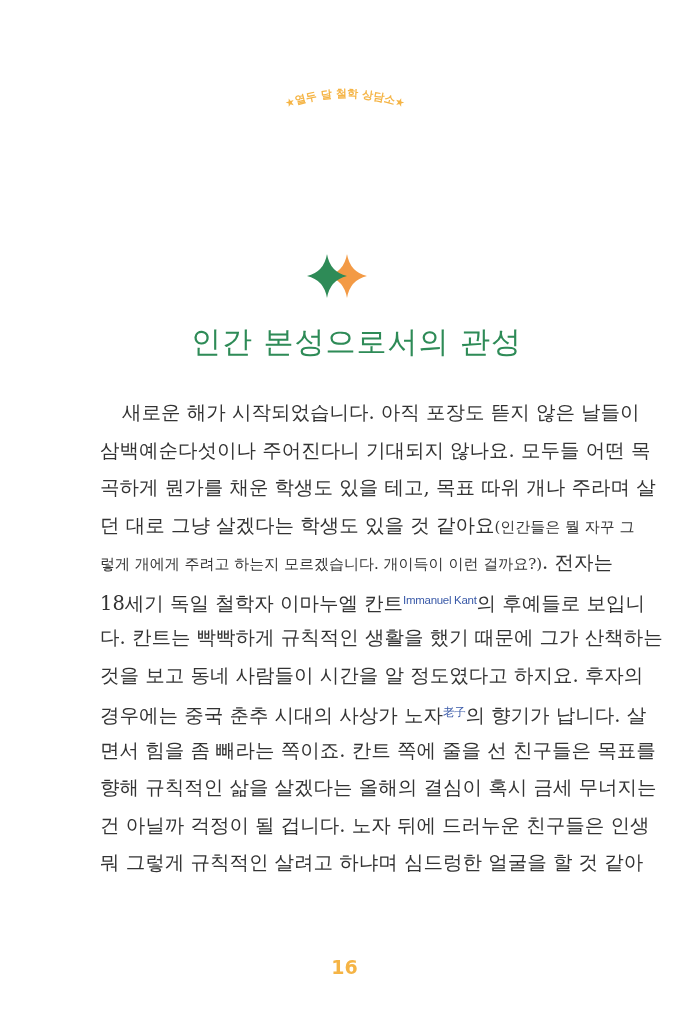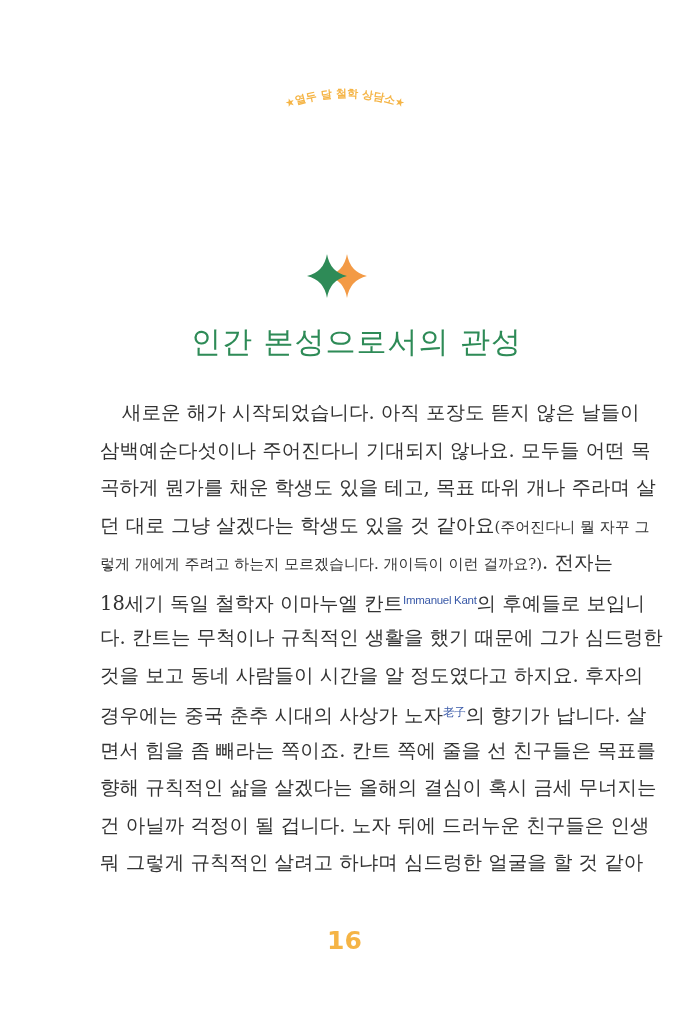--- a/index.html
+++ b/index.html
@@ -71,26 +71,26 @@
     .gloss {
       font-family: "Liberation Sans", "DejaVu Sans", sans-serif;
       font-size: 11.5px;
       color: #3a5aa8;
       vertical-align: 6px;
       letter-spacing: -0.3px;
     }
     .page-number {
       position: absolute;
       left: 0;
-      top: 926px;
+      top: 956px;
       width: 689px;
       text-align: center;
       font-family: "DejaVu Sans", "Liberation Sans", sans-serif;
       font-weight: bold;
-      font-size: 25px;
+      font-size: 19px;
       color: #f5b445;
     }
   </style>
 </head>
 <body>
 
 <div class="running-head">
   <svg width="160" height="40" viewBox="0 0 160 40">
     <defs>
       <path id="arcPath" d="M 10 32 Q 80 2 150 32" fill="none"></path>
@@ -105,24 +105,24 @@
   <path d="M42 2 Q45 20 62 24 Q45 28 42 46 Q39 28 22 24 Q39 20 42 2 Z" fill="#f39a45"></path>
   <path d="M22 2 Q25 20 42 24 Q25 28 22 46 Q19 28 2 24 Q19 20 22 2 Z" fill="#2e8b57"></path>
 </svg>
 
 <h1 class="chapter-title">인간 본성으로서의 관성</h1>
 
 <div class="body-text" id="body-text">
     <span class="line indent"><span>새로운 해가 시작되었습니다. 아직 포장도 뜯지 않은 날들이</span></span>
     <span class="line"><span>삼백예순다섯이나 주어진다니 기대되지 않나요. 모두들 어떤 목</span></span>
     <span class="line"><span>곡하게 뭔가를 채운 학생도 있을 테고, 목표 따위 개나 주라며 살</span></span>
-    <span class="line"><span>던 대로 그냥 살겠다는 학생도 있을 것 같아요</span><span class="small">(주어진다니 뭘 자꾸 그</span></span>
+    <span class="line"><span>던 대로 그냥 살겠다는 학생도 있을 것 같아요</span><span class="small">(인간들은 뭘 자꾸 그</span></span>
     <span class="line"><span class="small">렇게 개에게 주려고 하는지 모르겠습니다. 개이득이 이런 걸까요?)</span><span>. 전자는</span></span>
     <span class="line"><span>18세기 독일 철학자 이마누엘 칸트</span><span class="gloss">Immanuel Kant</span><span>의 후예들로 보입니</span></span>
-    <span class="line"><span>다. 칸트는 무척이나 규칙적인 생활을 했기 때문에 그가 심드렁한</span></span>
+    <span class="line"><span>다. 칸트는 빡빡하게 규칙적인 생활을 했기 때문에 그가 산책하는</span></span>
     <span class="line"><span>것을 보고 동네 사람들이 시간을 알 정도였다고 하지요. 후자의</span></span>
     <span class="line"><span>경우에는 중국 춘추 시대의 사상가 노자</span><span class="gloss">老子</span><span>의 향기가 납니다. 살</span></span>
     <span class="line"><span>면서 힘을 좀 빼라는 쪽이죠. 칸트 쪽에 줄을 선 친구들은 목표를</span></span>
     <span class="line"><span>향해 규칙적인 삶을 살겠다는 올해의 결심이 혹시 금세 무너지는</span></span>
     <span class="line"><span>건 아닐까 걱정이 될 겁니다. 노자 뒤에 드러누운 친구들은 인생</span></span>
     <span class="line"><span>뭐 그렇게 규칙적인 살려고 하냐며 심드렁한 얼굴을 할 것 같아</span></span>
   </div>
 
 <div class="page-number">16</div>
 

